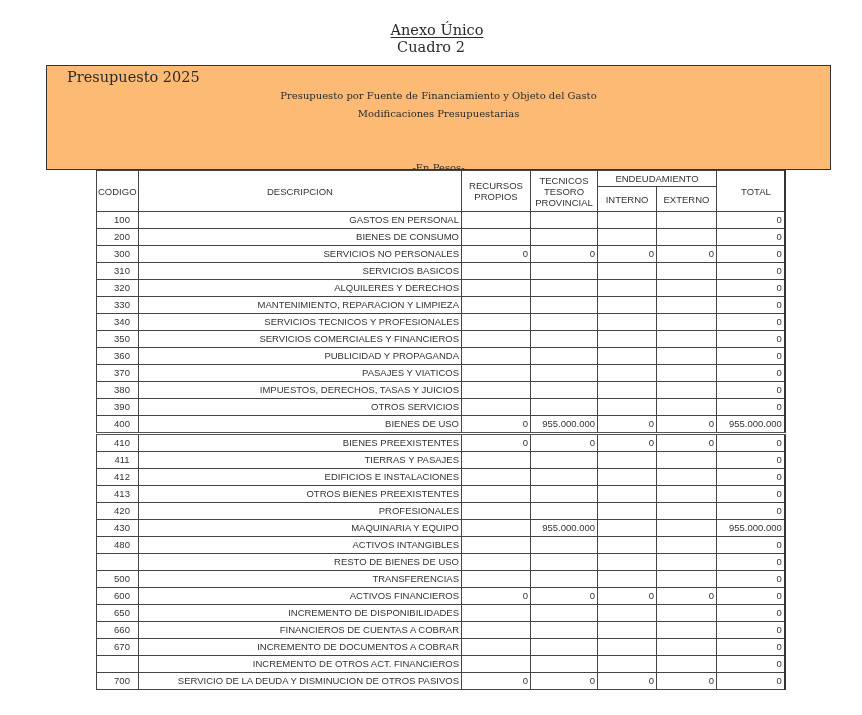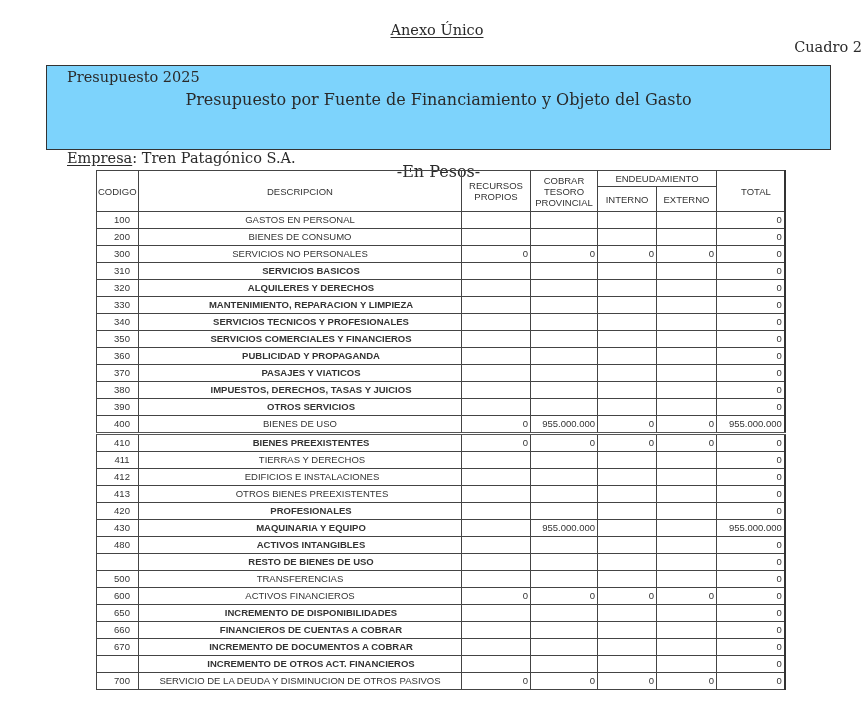--- a/index.html
+++ b/index.html
@@ -4,69 +4,67 @@
   <style>
     html, body { margin: 0; padding: 0; background: #ffffff; }
     body { width: 862px; height: 715px; position: relative; overflow: hidden; color: #2a2a2a; }
     .serif { font-family: "DejaVu Serif", "Liberation Serif", serif; }
 
     .annex-title {
       position: absolute; left: 6px; width: 862px; top: 22px; text-align: center;
       font-size: 14.5px; text-decoration: underline; text-underline-offset: 2px;
     }
     .annex-sub {
-      position: absolute; left: 0; width: 862px; top: 39px; text-align: right;
+      position: absolute; left: 0; width: 862px; top: 39px; text-align: center;
       font-size: 14.5px;
     }
 
     .header-box {
-      position: absolute; left: 46px; top: 65px; width: 785px; height: 85px;
-      border: 1.5px solid #333; box-sizing: border-box; background: #7dd3fc;
+      position: absolute; left: 46px; top: 65px; width: 785px; height: 105px;
+      border: 1.5px solid #333; box-sizing: border-box; background: #fdba74;
     }
     .hb-year { position: absolute; left: 20px; top: 3px; font-size: 14.5px; }
-    .hb-line { position: absolute; left: 0; width: 100%; text-align: center; font-size: 16px; }
+    .hb-line { position: absolute; left: 0; width: 100%; text-align: center; font-size: 10px; }
     .hb-l1 { top: 24px; }
     .hb-l2 { top: 42px; }
     .hb-l3 { top: 60px; margin-top: 36px; }
     .hb-company { position: absolute; left: 20px; top: 84px; font-size: 14.5px; }
     .hb-company .lbl { text-decoration: underline; text-underline-offset: 2px; }
 
     table.budget {
       position: absolute; left: 96px; top: 170px;
       border-collapse: collapse; table-layout: fixed;
       font-family: "Liberation Sans", "DejaVu Sans", sans-serif;
       font-size: 9.5px; color: #333;
     }
     table.budget th, table.budget td {
       border: 1px solid #444; padding: 0 2px; height: 16px; line-height: 16px;
       white-space: nowrap; overflow: hidden;
     }
     table.budget th { font-weight: normal; text-align: center; line-height: 11px; height: auto; padding: 2px 1px; }
     table.budget th.hdr-code { text-align: left; padding-left: 1px; }
     table.budget td.code { text-align: center; padding-left: 11px; }
-    table.budget td.desc { text-align: center; }
+    table.budget td.desc { text-align: right; }
     table.budget td.num { text-align: right; }
-    table.budget td.desc.l1 { padding-left: 24px; font-weight: bold; }
+    table.budget td.desc.l1 { padding-left: 24px; }
     table.budget td.desc.l2 { padding-left: 26px; }
     table.budget tr.break td { border-bottom: 3px double #555; margin-left: 7px; }
     table.budget .outer-right { border-right: 2px solid #333; padding-left: 12px; }
   </style>
 </head>
 <body>
 
 <div class="annex-title serif">Anexo Único</div>
 <div class="annex-sub serif">Cuadro 2</div>
 
 <div class="header-box serif">
   <div class="hb-year">Presupuesto 2025</div>
   <div class="hb-line hb-l1">Presupuesto por Fuente de Financiamiento y Objeto del Gasto</div>
+  <div class="hb-line hb-l2">Modificaciones Presupuestarias</div>
   <div class="hb-line hb-l3">-En Pesos-</div>
-  <div class="hb-company">
-    <span class="lbl">Empresa</span><span>: </span><span>Tren Patagónico S.A.</span>
-  </div>
 </div>
 
 <table class="budget">
   <colgroup>
     <col style="width:42px">
     <col style="width:323px">
     <col style="width:69px">
     <col style="width:67px">
     <col style="width:59px">
     <col style="width:60px">
@@ -74,21 +72,21 @@
   </colgroup>
   <thead>
     <tr>
       <th rowspan="2" class="hdr-code" style="height:36px">CODIGO</th>
       <th rowspan="2">DESCRIPCION</th>
       <th rowspan="2">
         <div>RECURSOS</div>
         <div>PROPIOS</div>
       </th>
       <th rowspan="2">
-        <div>COBRAR</div>
+        <div>TECNICOS</div>
         <div>TESORO</div>
         <div>PROVINCIAL</div>
       </th>
       <th colspan="2">ENDEUDAMIENTO</th>
       <th rowspan="2" class="outer-right">TOTAL</th>
     </tr>
     <tr>
       <th style="padding:6px 1px">INTERNO</th>
       <th style="padding:6px 1px">EXTERNO</th>
     </tr>
@@ -215,21 +213,21 @@
         <td class="code">410</td>
         <td class="desc l1">BIENES PREEXISTENTES</td>
         <td class="num">0</td>
         <td class="num">0</td>
         <td class="num">0</td>
         <td class="num">0</td>
         <td class="num outer-right">0</td>
       </tr>
       <tr>
         <td class="code">411</td>
-        <td class="desc l2">TIERRAS Y DERECHOS</td>
+        <td class="desc l2">TIERRAS Y PASAJES</td>
         <td class="num"></td>
         <td class="num"></td>
         <td class="num"></td>
         <td class="num"></td>
         <td class="num outer-right">0</td>
       </tr>
       <tr>
         <td class="code">412</td>
         <td class="desc l2">EDIFICIOS E INSTALACIONES</td>
         <td class="num"></td>

